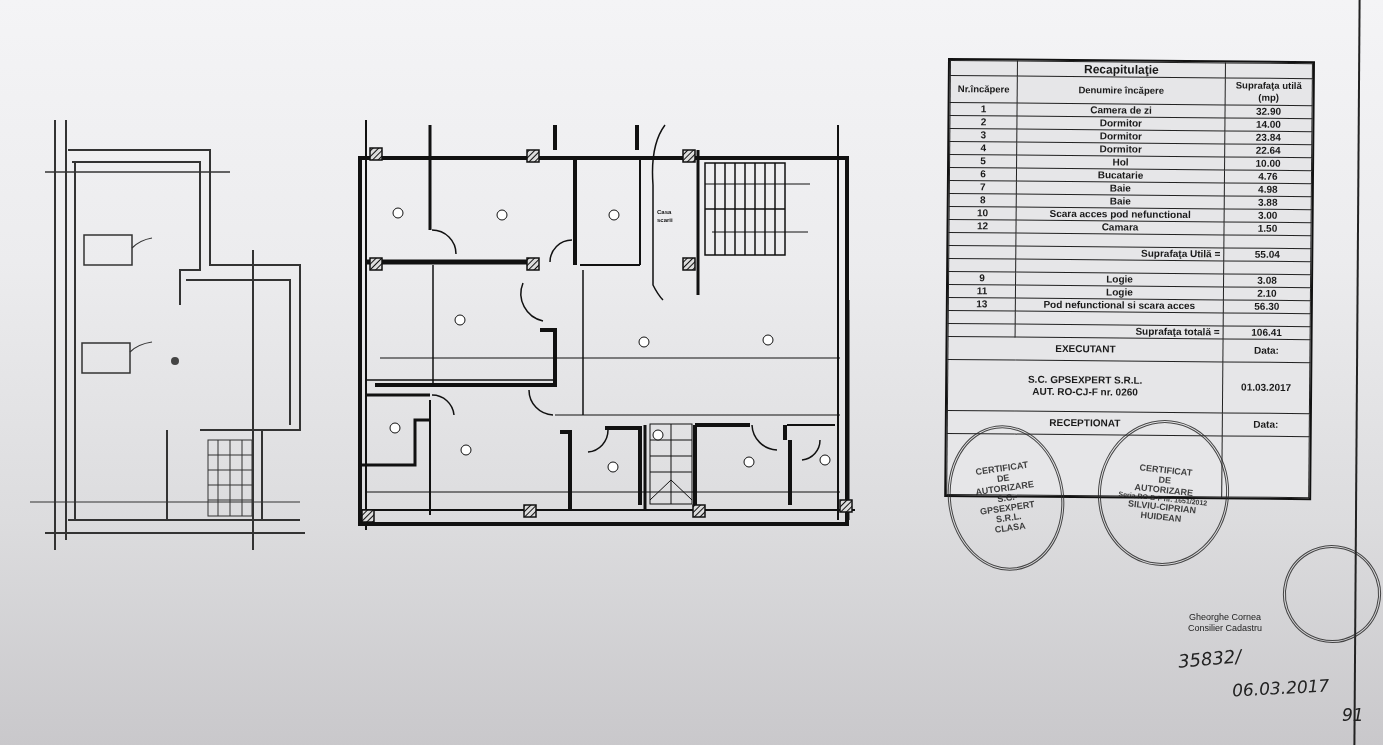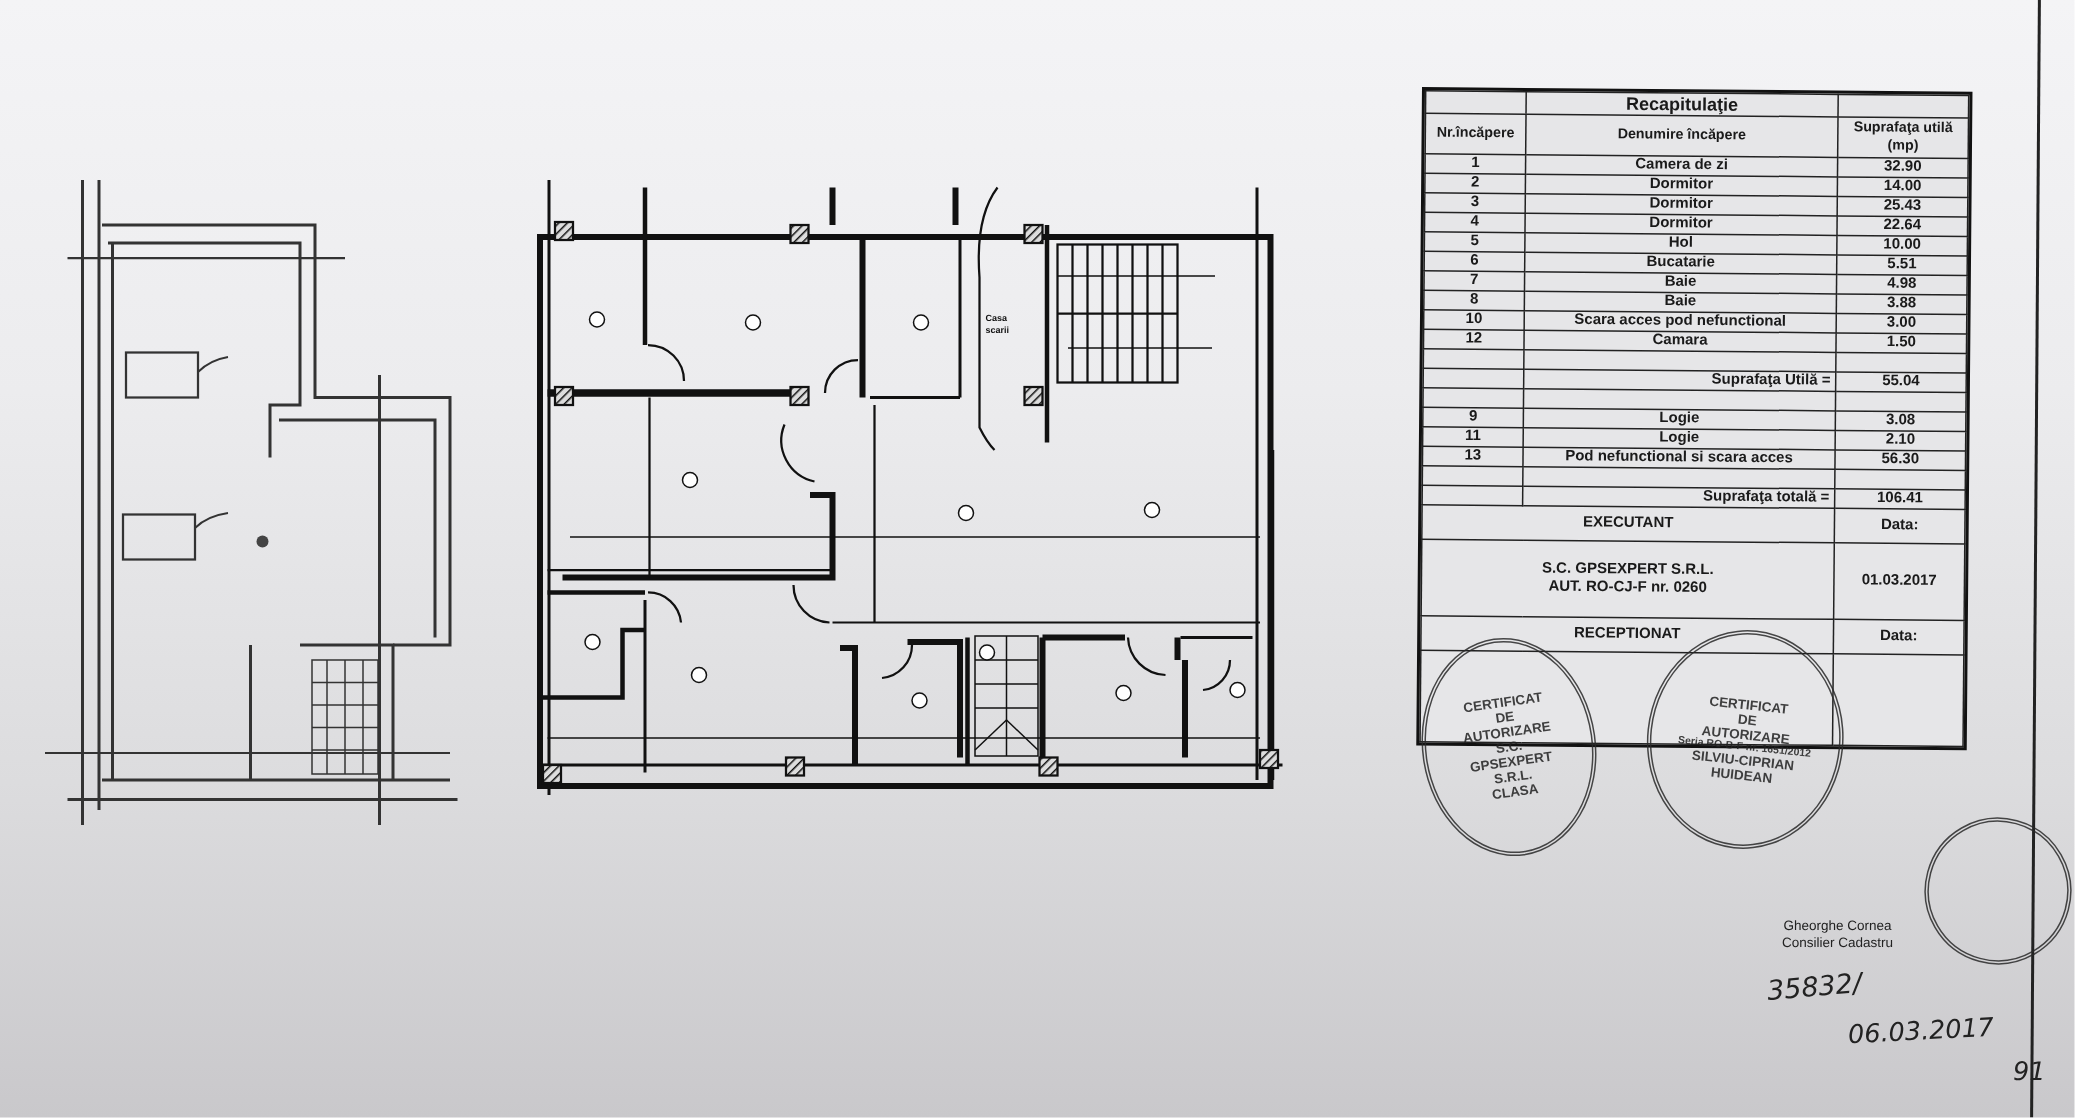--- a/index.html
+++ b/index.html
@@ -188,36 +188,36 @@
           <td>32.90</td>
         </tr>
     <tr>
           <td>2</td>
           <td>Dormitor</td>
           <td>14.00</td>
         </tr>
     <tr>
           <td>3</td>
           <td>Dormitor</td>
-          <td>25.43</td>
+          <td>23.84</td>
         </tr>
     <tr>
           <td>4</td>
           <td>Dormitor</td>
           <td>22.64</td>
         </tr>
     <tr>
           <td>5</td>
           <td>Hol</td>
           <td>10.00</td>
         </tr>
     <tr>
           <td>6</td>
           <td>Bucatarie</td>
-          <td>5.51</td>
+          <td>4.76</td>
         </tr>
     <tr>
           <td>7</td>
           <td>Baie</td>
           <td>4.98</td>
         </tr>
     <tr>
           <td>8</td>
           <td>Baie</td>
           <td>3.88</td>

